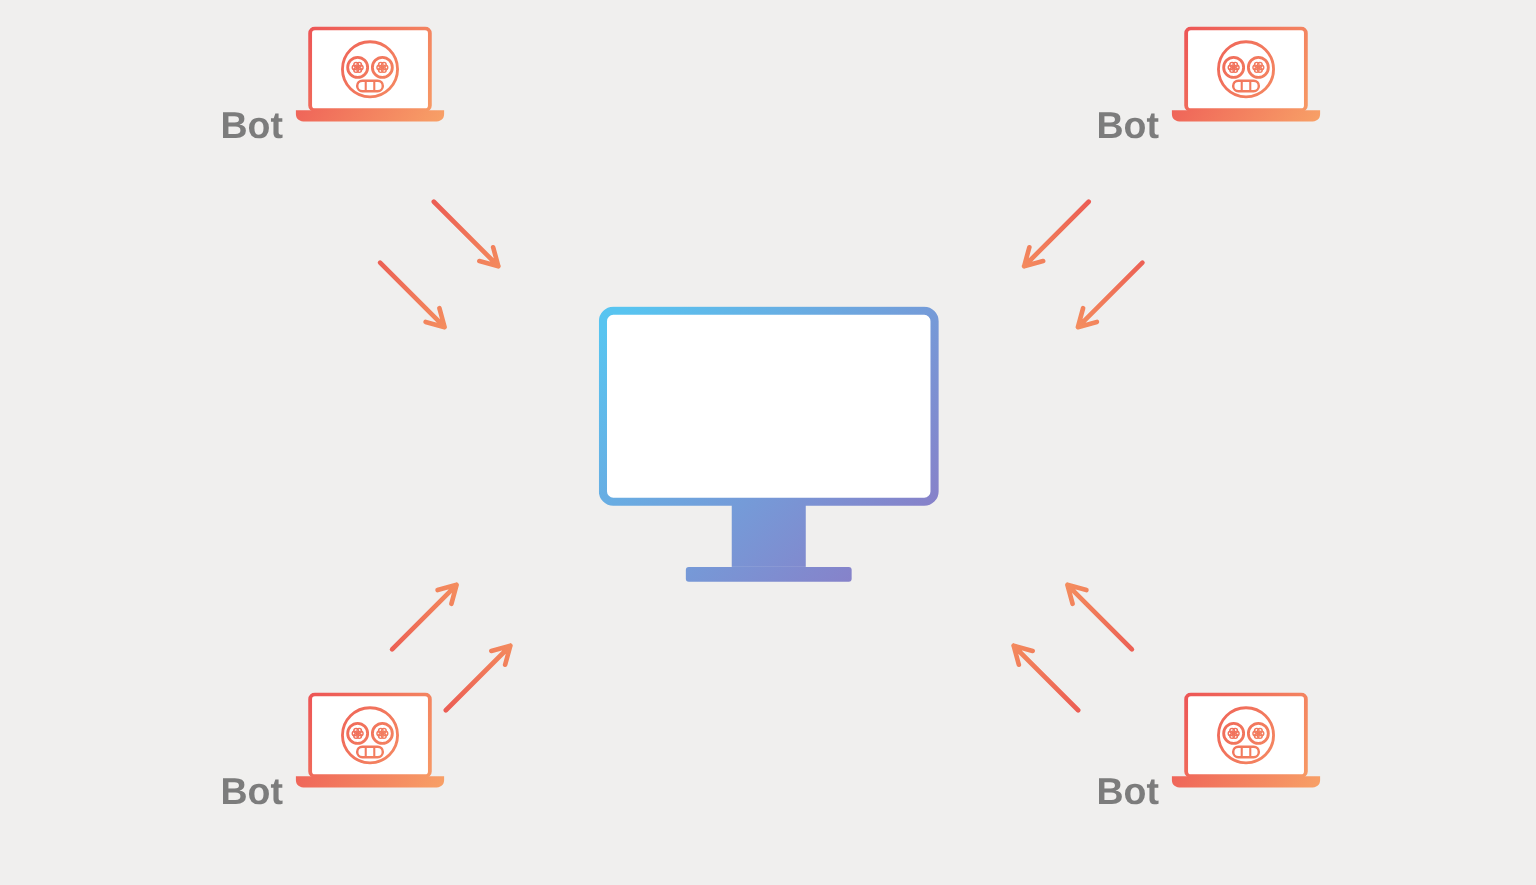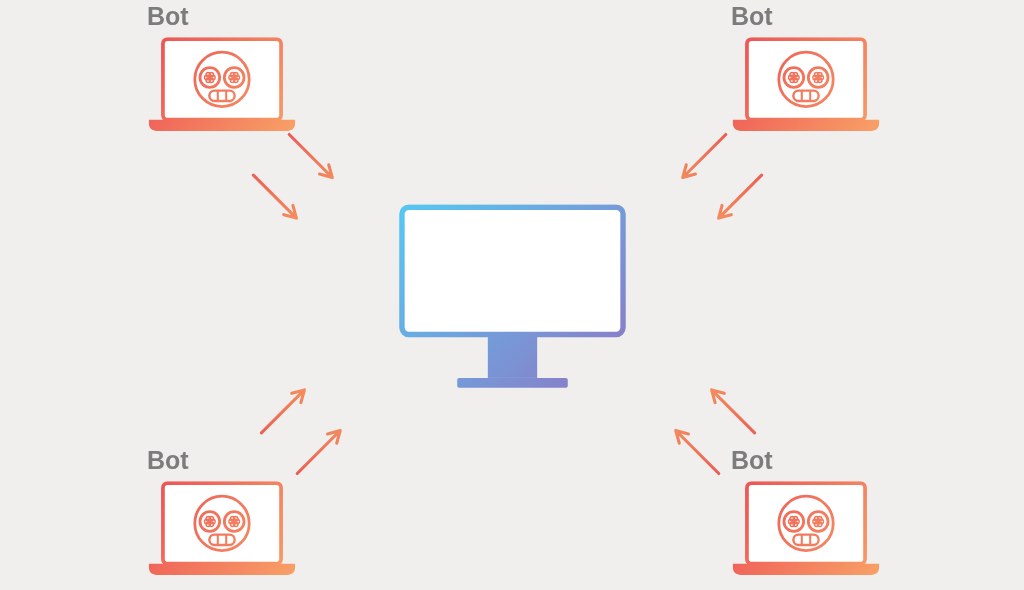--- a/index.html
+++ b/index.html
@@ -8,22 +8,21 @@
     width: 1024px;
     height: 590px;
     background: var(--background, #f0efee);
     overflow: hidden;
     font-family: "Liberation Sans", sans-serif;
   }
   .bot {
     position: absolute;
     width: 150px;
     display: flex;
-    flex-direction: column;
-    align-items: flex-start;
+    align-items: flex-end;
     gap: 7px;
   }
   .bot-label {
     font-size: 25px;
     font-weight: 700;
     color: var(--label, #7c7c7c);
     line-height: 28px;
     text-align: center;
   }
   .laptop-svg { width: 150px; height: 96px; display: block; }

